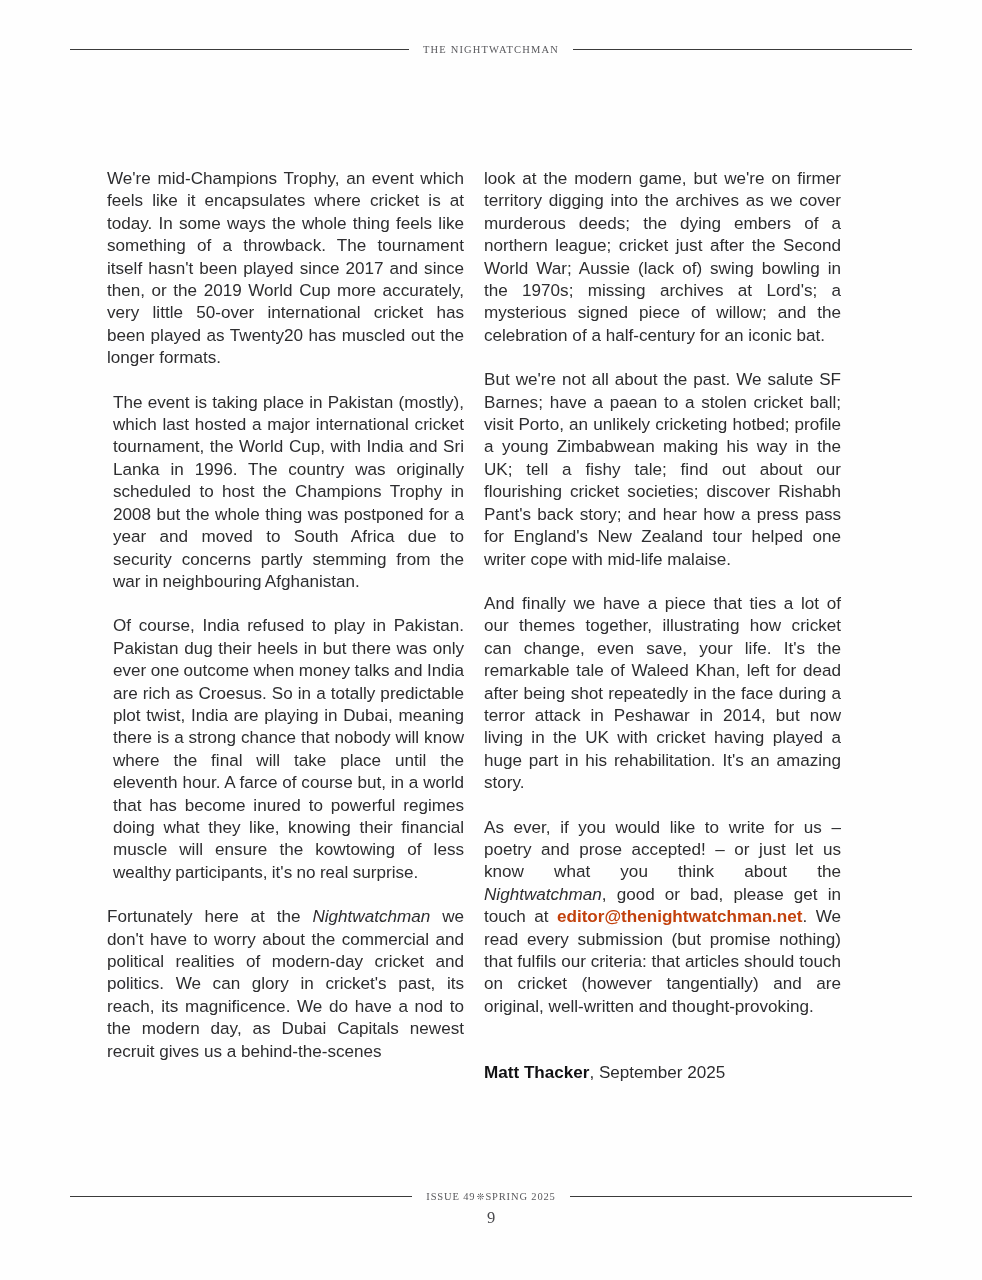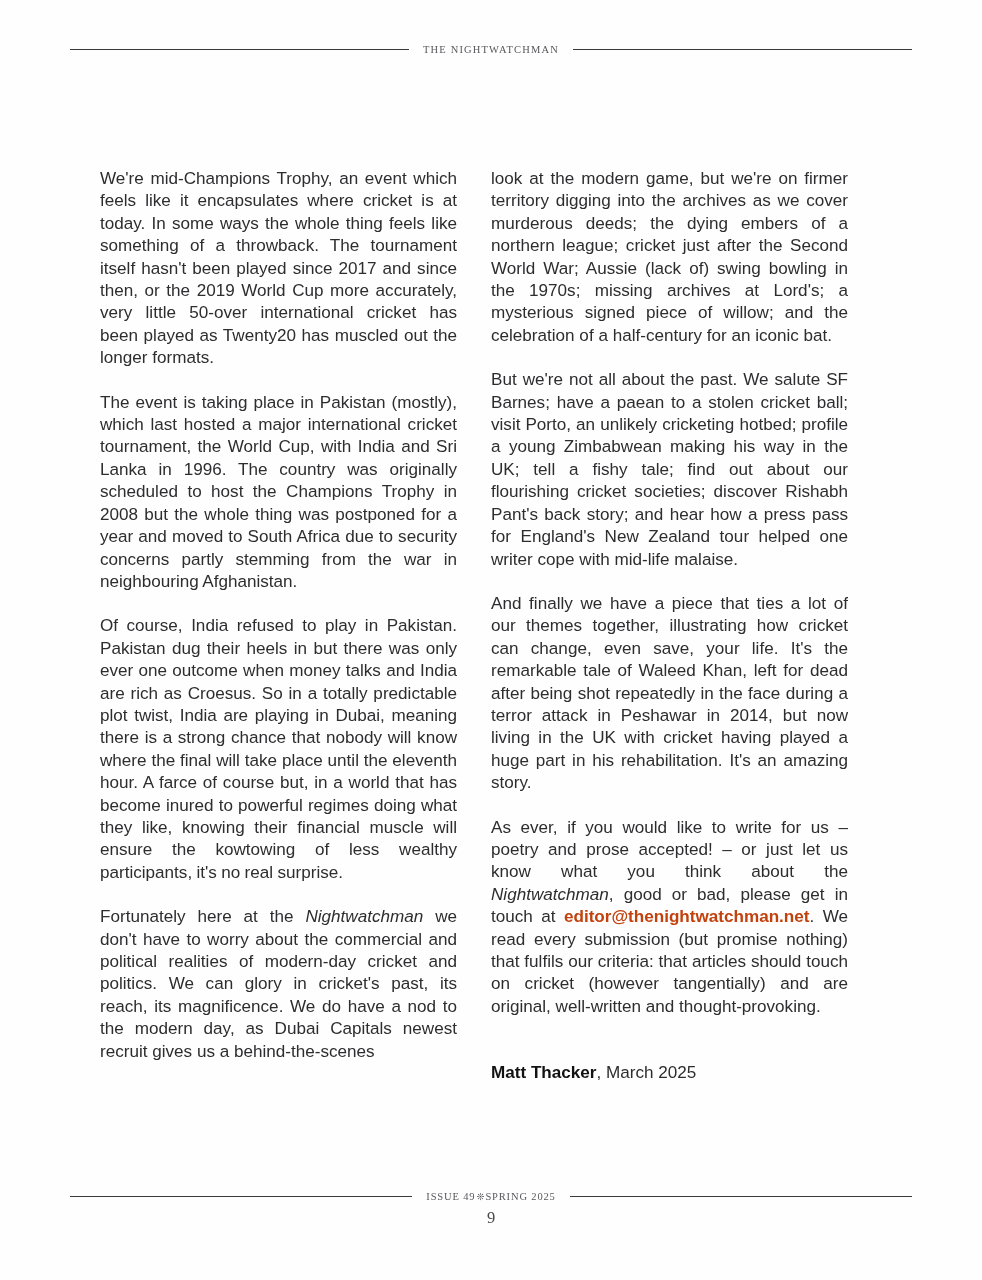--- a/index.html
+++ b/index.html
@@ -58,24 +58,24 @@
     font-size: 52px;
     letter-spacing: 5.5px;
     color: #1c1c1c;
     line-height: 1.05;
   }
 
   
   .columns {
     position: absolute;
     top: 168px;
-    left: 100px;
+    left: 107px;
     width: 756px;
     display: flex;
-    gap: 34px;
+    gap: 20px;
   }
   .col {
     width: 357px;
   }
 
   p.body-par {
     margin: 0 0 22px 0;
     text-align: justify;
     text-justify: inter-word;
     font-family: "Liberation Sans", sans-serif;
@@ -84,20 +84,21 @@
     line-height: 22.4px;
     color: #2d2d2f;
     hyphens: none;
   }
   p.body-par:last-child {
     margin-bottom: 8px;
   }
   p.tight {
     
     word-spacing: -0.4px;
+    margin-left: 6px;
   }
   em.title-italic {
   }
   strong.email {
     font-weight: 700;
     color: #c2410c;
   }
 
   .signature {
     margin: 44px 0 0 0;
@@ -168,21 +169,21 @@
       <p class="body-par tight">The event is taking place in Pakistan (mostly), which last hosted a major international cricket tournament, the World Cup, with India and Sri Lanka in 1996. The country was originally scheduled to host the Champions Trophy in 2008 but the whole thing was postponed for a year and moved to South Africa due to security concerns partly stemming from the war in neighbouring Afghanistan.</p>
       <p class="body-par tight">Of course, India refused to play in Pakistan. Pakistan dug their heels in but there was only ever one outcome when money talks and India are rich as Croesus. So in a totally predictable plot twist, India are playing in Dubai, meaning there is a strong chance that nobody will know where the final will take place until the eleventh hour. A farce of course but, in a world that has become inured to powerful regimes doing what they like, knowing their financial muscle will ensure the kowtowing of less wealthy participants, it's no real surprise.</p>
       <p class="body-par"><span>Fortunately here at the </span><em class="title-italic">Nightwatchman</em><span> we don't have to worry about the commercial and political realities of modern-day cricket and politics. We can glory in cricket's past, its reach, its magnificence. We do have a nod to the modern day, as Dubai Capitals newest recruit gives us a behind-the-scenes</span></p>
     </div>
 
     <div class="col">
       <p class="body-par">look at the modern game, but we're on firmer territory digging into the archives as we cover murderous deeds; the dying embers of a northern league; cricket just after the Second World War; Aussie (lack of) swing bowling in the 1970s; missing archives at Lord's; a mysterious signed piece of willow; and the celebration of a half-century for an iconic bat.</p>
       <p class="body-par">But we're not all about the past. We salute SF Barnes; have a paean to a stolen cricket ball; visit Porto, an unlikely cricketing hotbed; profile a young Zimbabwean making his way in the UK; tell a fishy tale; find out about our flourishing cricket societies; discover Rishabh Pant's back story; and hear how a press pass for England's New Zealand tour helped one writer cope with mid-life malaise.</p>
       <p class="body-par">And finally we have a piece that ties a lot of our themes together, illustrating how cricket can change, even save, your life. It's the remarkable tale of Waleed Khan, left for dead after being shot repeatedly in the face during a terror attack in Peshawar in 2014, but now living in the UK with cricket having played a huge part in his rehabilitation. It's an amazing story.</p>
       <p class="body-par"><span>As ever, if you would like to write for us – poetry and prose accepted! – or just let us know what you think about the </span><em class="title-italic">Nightwatchman</em><span>, good or bad, please get in touch at </span><strong class="email">editor@thenightwatchman.net</strong><span>. We read every submission (but promise nothing) that fulfils our criteria: that articles should touch on cricket (however tangentially) and are original, well-written and thought-provoking.</span></p>
-      <p class="signature"><strong>Matt Thacker</strong><span>, March 2025</span></p>
+      <p class="signature"><strong>Matt Thacker</strong><span>, September 2025</span></p>
     </div>
 
   </div>
 
   <div class="footer">
     <div class="footer-line">
       <div class="rule"></div>
       <div class="footer-text"><span>ISSUE 49</span><span class="sep">❊</span><span>SPRING 2025</span></div>
       <div class="rule"></div>
     </div>

